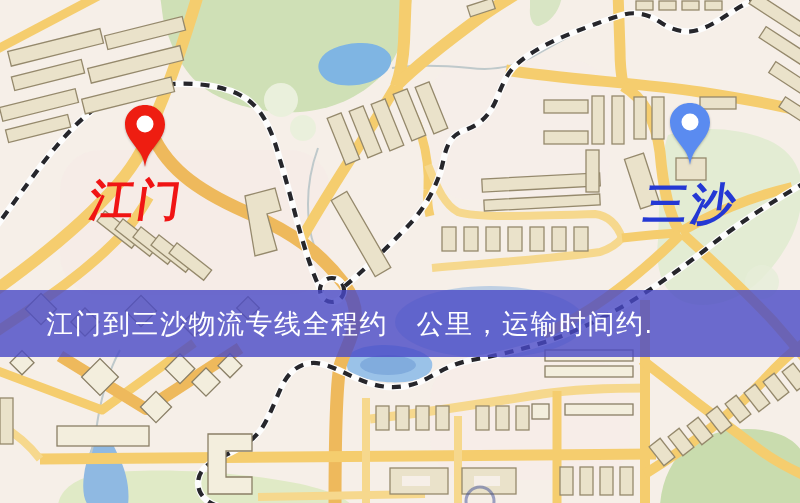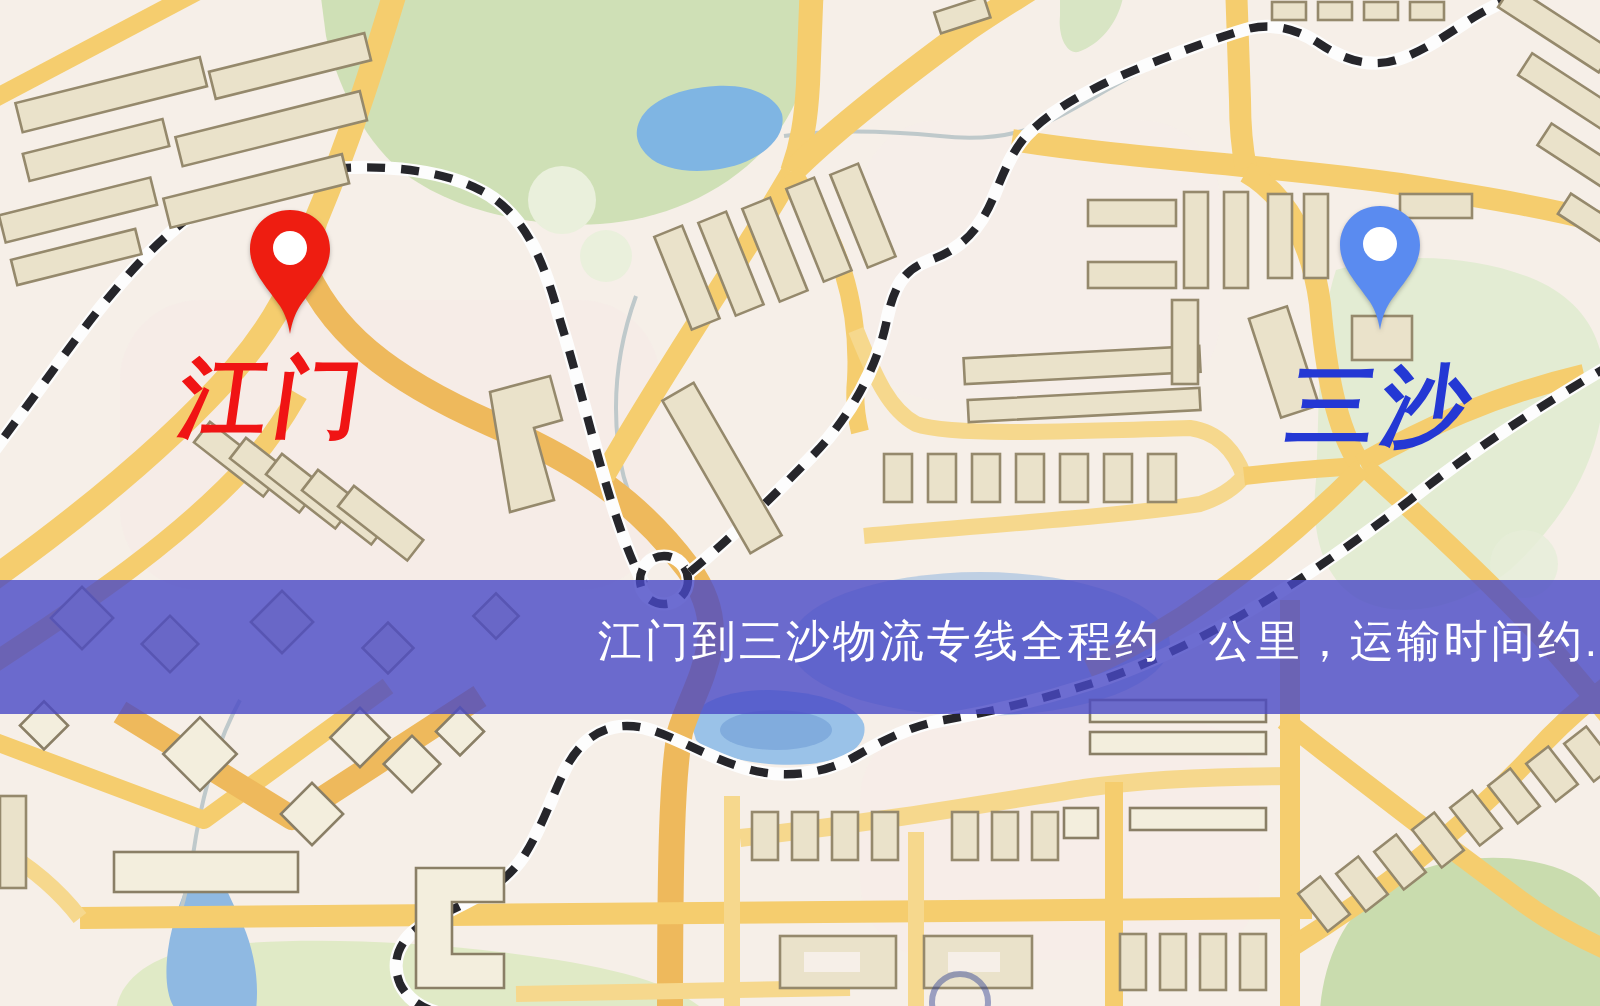--- a/index.html
+++ b/index.html
@@ -9,22 +9,22 @@
   .bld{fill:#eae2ca;stroke:#95896c;stroke-width:1.3;}
   .bld-light{fill:#f3eedd;stroke:#8a7f66;stroke-width:1.3;}
   .road{fill:none;stroke:#f5cd6e;stroke-linecap:butt;stroke-linejoin:round;}
   .road-b{fill:none;stroke:#eeb95c;stroke-linejoin:round;}
   .road-minor{fill:none;stroke:#f6d88d;stroke-linejoin:round;}
   .rail-case{fill:none;stroke:#fdfdfd;stroke-width:6.5;}
   .rail{fill:none;stroke:#26262b;stroke-width:4.2;stroke-dasharray:9 8;}
   .stream{fill:none;stroke:#bfc9cb;stroke-width:2;}
   .banner{position:absolute;left:0;top:290px;width:800px;height:67px;
           background:rgba(73,73,198,0.80);}
-  .banner-text{padding:16px 0 0 46px;font-size:22px;letter-spacing:1.5px;
-               white-space:nowrap;text-align:right;}
+  .banner-text{padding:16px 0 0 46px;font-size:27px;letter-spacing:1.5px;
+               white-space:nowrap;}
   .marker-label{position:absolute;font-size:44px;font-weight:bold;
                 transform:skewX(-8deg);letter-spacing:3px;line-height:1;}
   .pin{position:absolute;filter:drop-shadow(0 1px 1px rgba(0,0,0,0.25));}
 </style>
 </head>
 <body>
 
 <div class="stage">
 
   <svg class="map-svg" width="800" height="503" viewBox="0 0 800 503">

